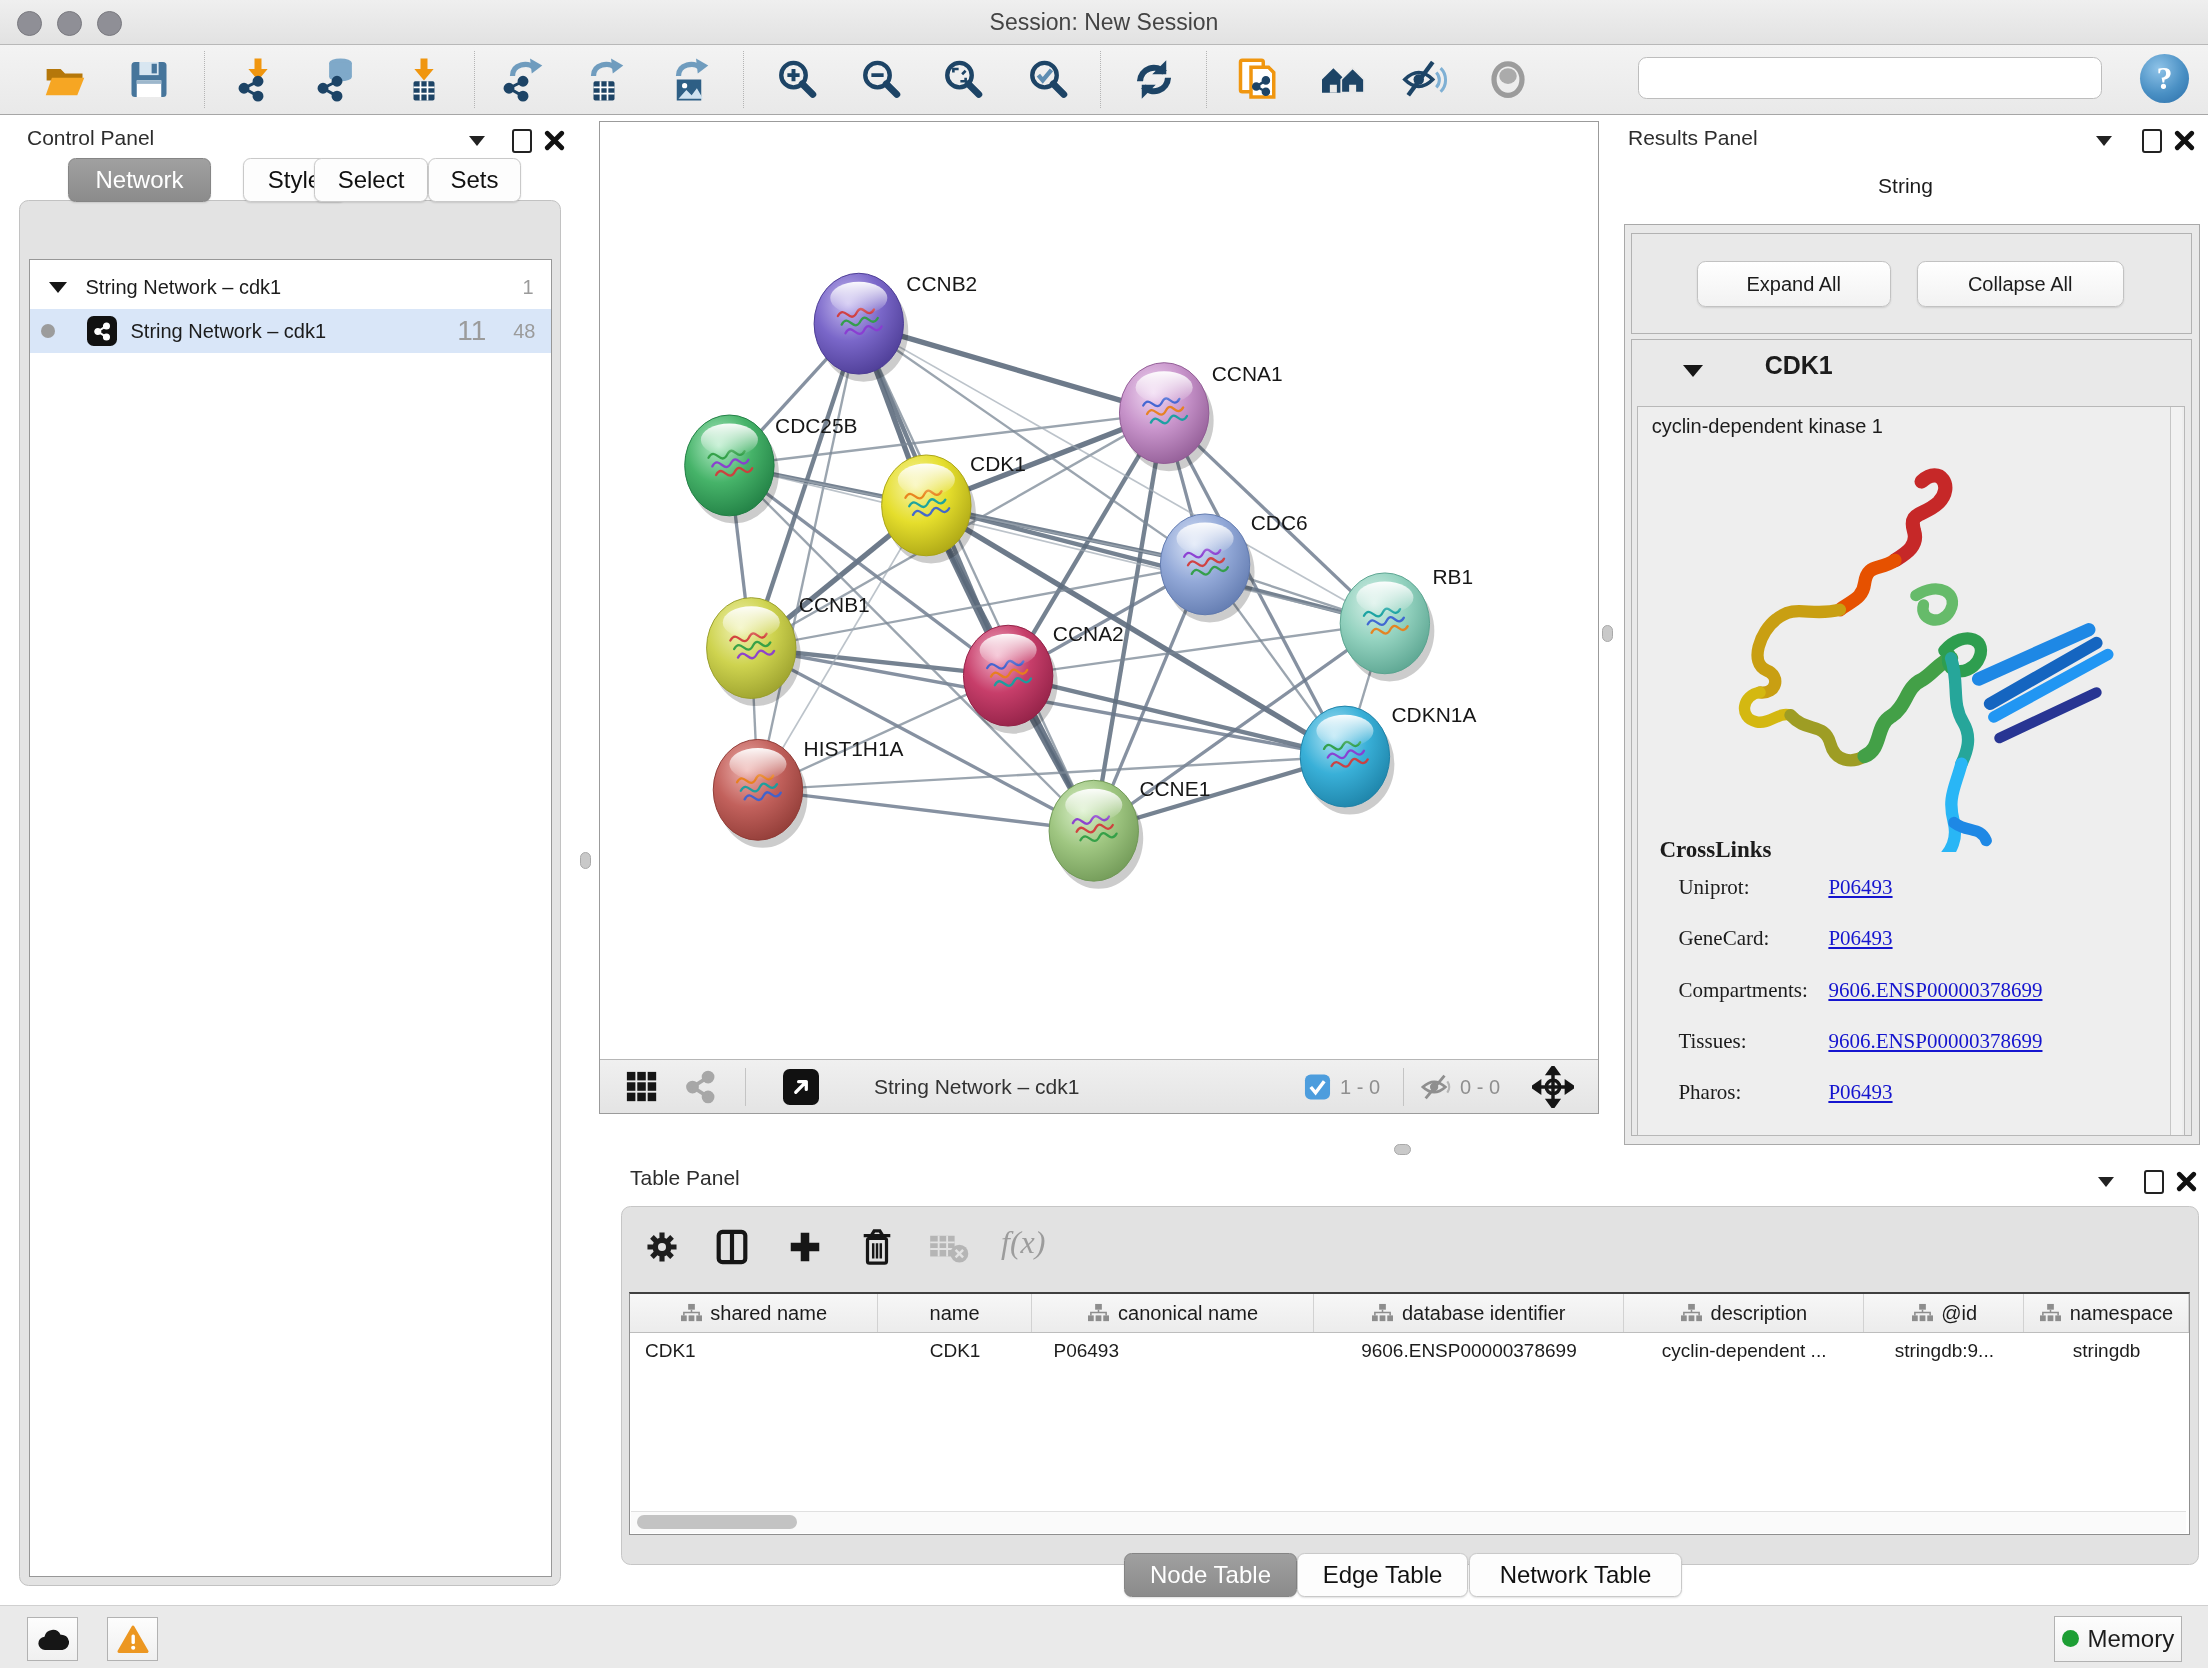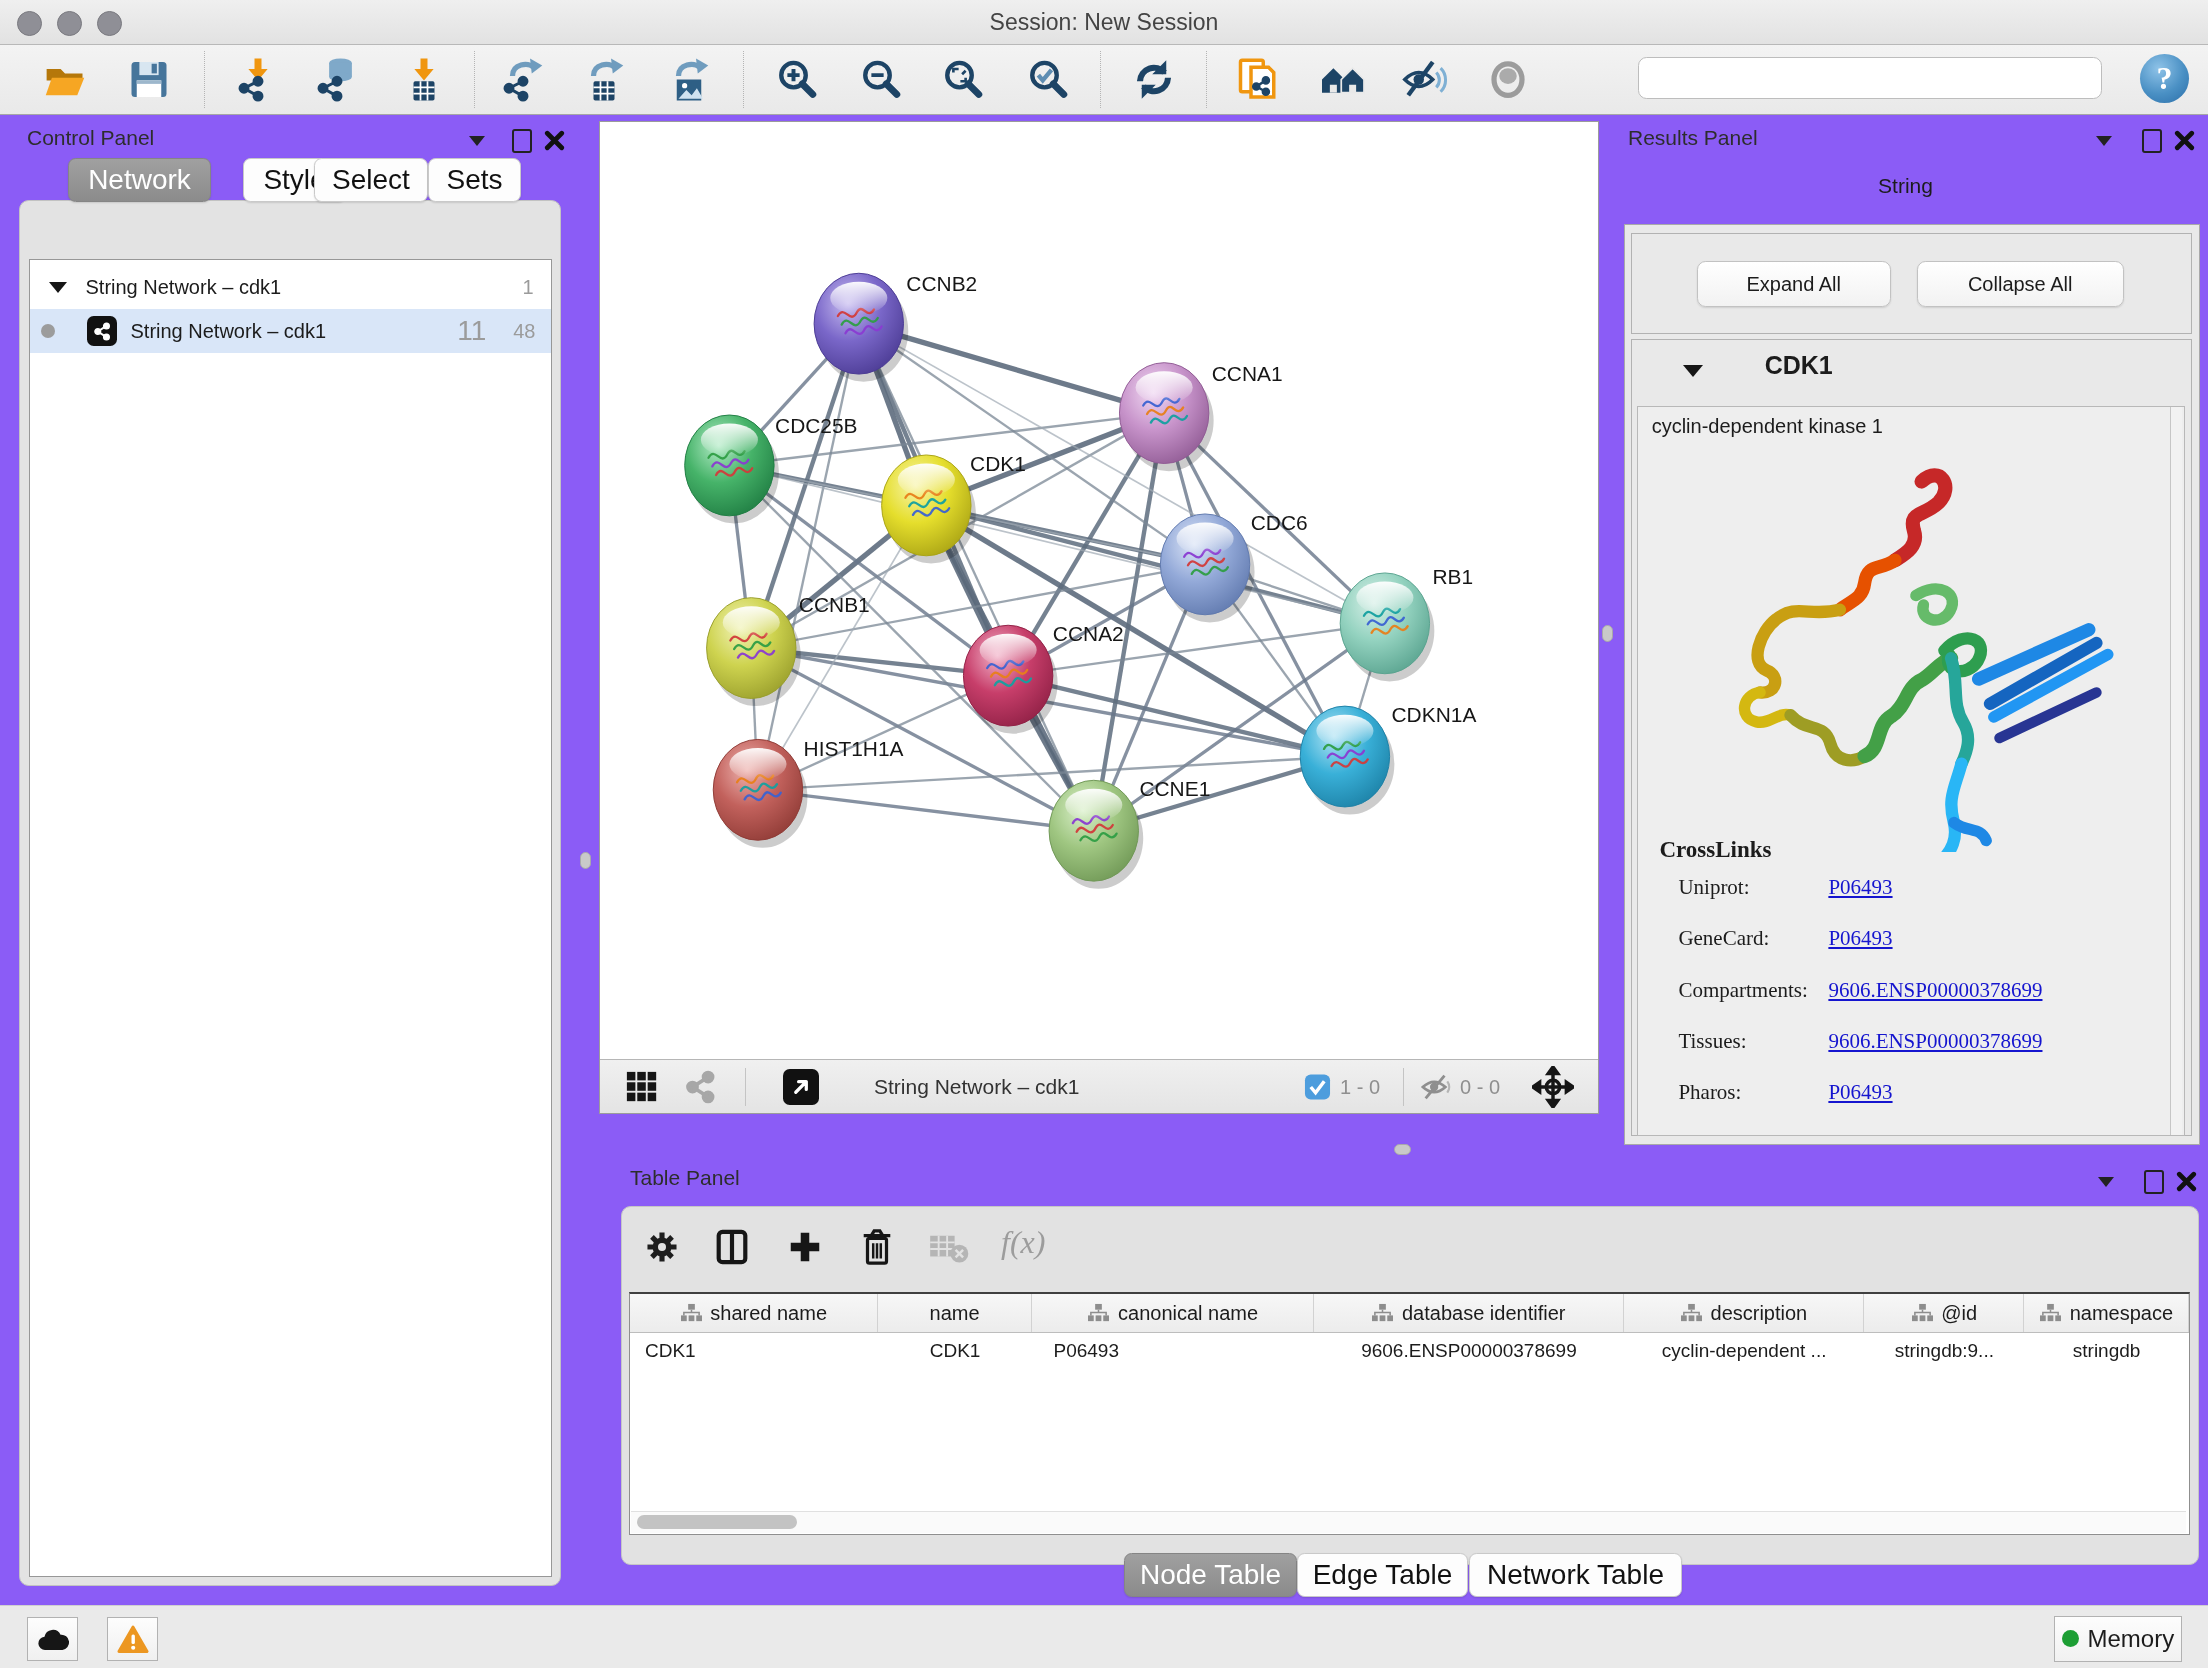--- a/index.html
+++ b/index.html
@@ -1,18 +1,18 @@
 <!DOCTYPE html>
 <html style="font-size:15px"><head>
 <meta charset="utf-8">
 <style>
   html,body{margin:0;padding:0;background:#e9e9e9;}
   #app{position:relative;width:2208px;height:1668px;overflow:hidden;
        font-family:"Liberation Sans","DejaVu Sans",sans-serif;color:#1c1c1c;
-       background:#8b5cf6;}
+       background:#ffffff;}
   
   .titlebar{position:absolute;left:0;top:0;width:2208px;height:44px;
     background:linear-gradient(#efefef,#e2e2e2);border-bottom:1px solid #b8b8b8;}
   .traffic{position:absolute;left:17px;top:10.5px;display:flex;gap:15px;}
   .traffic span{width:23px;height:23px;border-radius:50%;background:#8f8f96;
     border:1px solid #7a7a80;display:inline-block;}
   .win-title{position:absolute;left:0;right:0;top:8.6px;text-align:center;
     font-size:23px;color:#444;}
   
   .toolbar{position:absolute;left:0;top:45px;width:2208px;height:69px;
@@ -30,21 +30,21 @@
     color:#fff;font-size:32px;font-weight:bold;display:flex;align-items:center;
     justify-content:center;font-family:"Liberation Serif",serif;}
   
   .panel-title{position:absolute;font-size:21px;color:#2d2d2d;}
   .phead-ic{position:absolute;top:0;}
   .caret-down{width:0;height:0;border-left:8.6px solid transparent;border-right:8.6px solid transparent;
     border-top:10.5px solid #222;}
   .float-ic{width:16px;height:20px;border:2.4px solid #222;border-radius:2.9px;}
   .tabs .tab{position:absolute;height:42px;border:1px solid #c9c9c9;background:#fdfdfd;
     border-radius:7.6px;display:flex;align-items:center;justify-content:center;
-    font-size:28px;color:#111;box-shadow:0 1px 1.9px rgba(0,0,0,.12);}
+    font-size:24px;color:#111;box-shadow:0 1px 1.9px rgba(0,0,0,.12);}
   .tabs .tab.sel{background:linear-gradient(#a0a0a0,#8b8b8b);color:#fff;border-color:#858585;}
   
   .cp-box{position:absolute;left:19px;top:200px;width:540px;height:1384px;
     background:#e3e3e3;border:1px solid #c2c2c2;border-radius:9.5px;}
   .cp-status{position:absolute;left:28.5px;top:214px;width:521px;height:42px;font-size:20px;}
   .cp-list{position:absolute;left:28.5px;top:259px;width:521px;height:1316px;
     background:#fff;border:1px solid #979797;}
   .tree-row{position:absolute;left:0;width:100%;height:44px;display:flex;align-items:center;}
   .tree-row .cnt{color:#9b9b9b;}
   .row-sel{background:#d9e6f8;}

